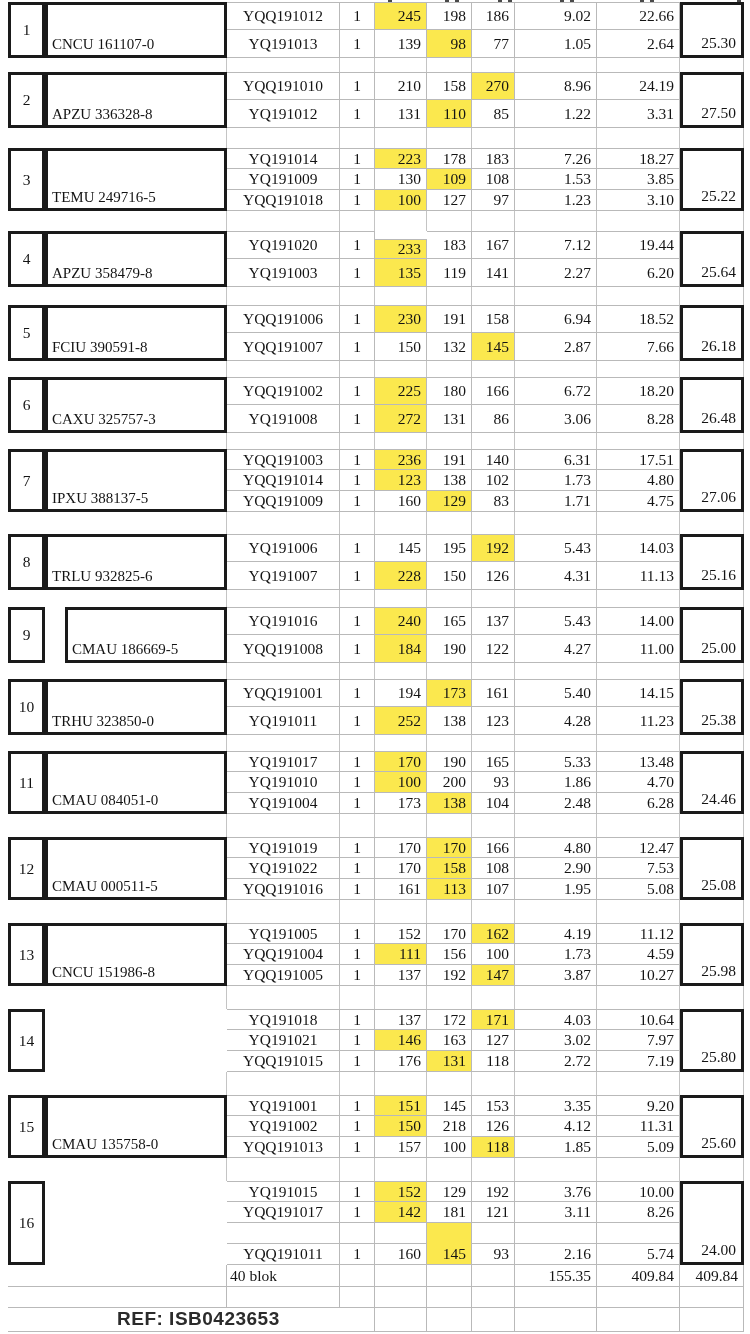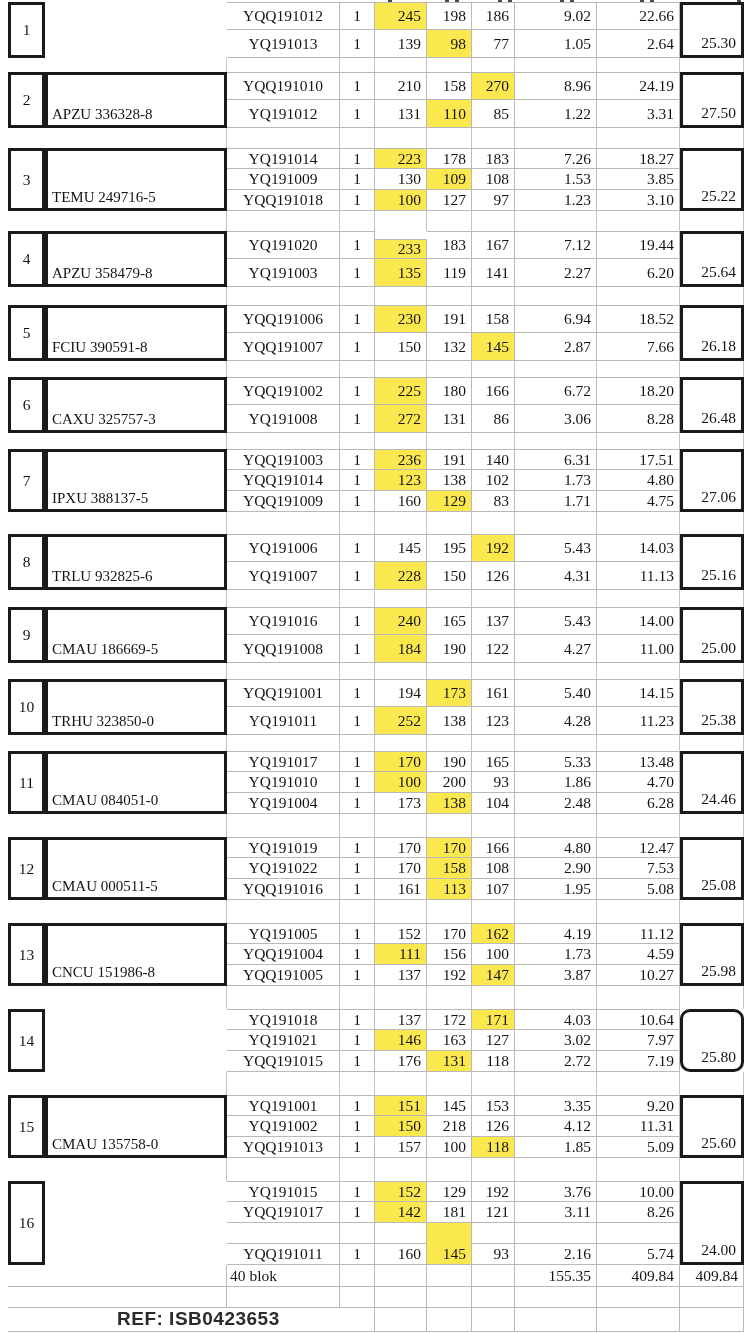--- a/index.html
+++ b/index.html
@@ -49,20 +49,21 @@
     <div class="mark" style="left:560px"></div>
     <div class="mark" style="left:570px"></div>
     <div class="mark" style="left:640px"></div>
     <div class="mark" style="left:650px"></div>
     <div class="mark" style="left:737px"></div>
   </div>
 
   <div id="sheet">
       <div class="grid block" style="height: 56px; grid-template-rows: repeat(2, 1fr);">
         <div class="numcell" style="grid-row: 1 / span 2;">1</div>
+        <div class="contcell" style="grid-row: 1 / span 2;">CNCU 161107-0</div>
         <div class="cell ctr top" style="grid-area: 1 / 3;">YQQ191012</div>
         <div class="cell ctr top" style="grid-area: 1 / 4;">1</div>
         <div class="cell num top hl" style="grid-area: 1 / 5;">245</div>
         <div class="cell num top" style="grid-area: 1 / 6;">198</div>
         <div class="cell num top" style="grid-area: 1 / 7;">186</div>
         <div class="cell num top" style="grid-area: 1 / 8;">9.02</div>
         <div class="cell num top" style="grid-area: 1 / 9;">22.66</div>
         <div class="cell ctr" style="grid-area: 2 / 3;">YQ191013</div>
         <div class="cell ctr" style="grid-area: 2 / 4;">1</div>
         <div class="cell num" style="grid-area: 2 / 5;">139</div>
@@ -310,21 +311,21 @@
         <div class="gapcell" style="grid-column: 4;"></div>
         <div class="gapcell" style="grid-column: 5;"></div>
         <div class="gapcell" style="grid-column: 6;"></div>
         <div class="gapcell" style="grid-column: 7;"></div>
         <div class="gapcell" style="grid-column: 8;"></div>
         <div class="gapcell" style="grid-column: 9;"></div>
         <div class="gapcell" style="grid-column: 10;"></div>
       </div>
       <div class="grid block" style="height: 56px; grid-template-rows: repeat(2, 1fr);">
         <div class="numcell" style="grid-row: 1 / span 2;">9</div>
-        <div class="contcell" style="grid-row: 1 / span 2;">CMAU 186669-5</div>
+        <div class="contcell" style="grid-row: 1 / span 2; margin-left: 20px;">CMAU 186669-5</div>
         <div class="cell ctr top" style="grid-area: 1 / 3;">YQ191016</div>
         <div class="cell ctr top" style="grid-area: 1 / 4;">1</div>
         <div class="cell num top hl" style="grid-area: 1 / 5;">240</div>
         <div class="cell num top" style="grid-area: 1 / 6;">165</div>
         <div class="cell num top" style="grid-area: 1 / 7;">137</div>
         <div class="cell num top" style="grid-area: 1 / 8;">5.43</div>
         <div class="cell num top" style="grid-area: 1 / 9;">14.00</div>
         <div class="cell ctr" style="grid-area: 2 / 3;">YQQ191008</div>
         <div class="cell ctr" style="grid-area: 2 / 4;">1</div>
         <div class="cell num hl" style="grid-area: 2 / 5;">184</div>
@@ -507,21 +508,21 @@
         <div class="cell num" style="grid-area: 2 / 7;">127</div>
         <div class="cell num" style="grid-area: 2 / 8;">3.02</div>
         <div class="cell num" style="grid-area: 2 / 9;">7.97</div>
         <div class="cell ctr" style="grid-area: 3 / 3;">YQQ191015</div>
         <div class="cell ctr" style="grid-area: 3 / 4;">1</div>
         <div class="cell num" style="grid-area: 3 / 5;">176</div>
         <div class="cell num hl" style="grid-area: 3 / 6;">131</div>
         <div class="cell num" style="grid-area: 3 / 7;">118</div>
         <div class="cell num" style="grid-area: 3 / 8;">2.72</div>
         <div class="cell num" style="grid-area: 3 / 9;">7.19</div>
-        <div class="wbox" style="grid-row: 1 / span 3; border-radius: 10px;">25.80</div>
+        <div class="wbox" style="grid-row: 1 / span 3;">25.80</div>
       </div>
       <div class="grid gaprow" style="height: 23px;">
         <div style="grid-column: 1;"></div>
         <div class="gapcell" style="grid-column: 2;"></div>
         <div class="gapcell" style="grid-column: 3;"></div>
         <div class="gapcell" style="grid-column: 4;"></div>
         <div class="gapcell" style="grid-column: 5;"></div>
         <div class="gapcell" style="grid-column: 6;"></div>
         <div class="gapcell" style="grid-column: 7;"></div>
         <div class="gapcell" style="grid-column: 8;"></div>

